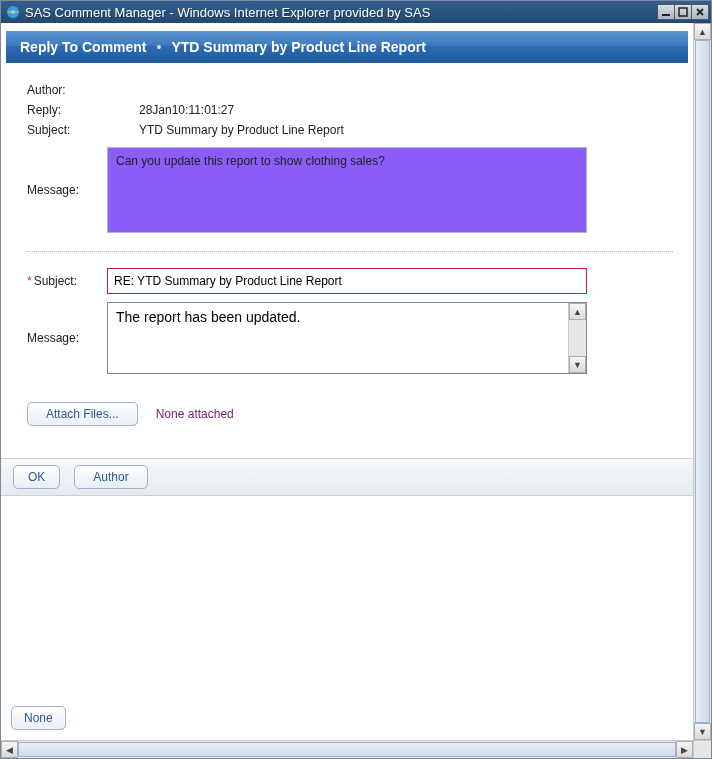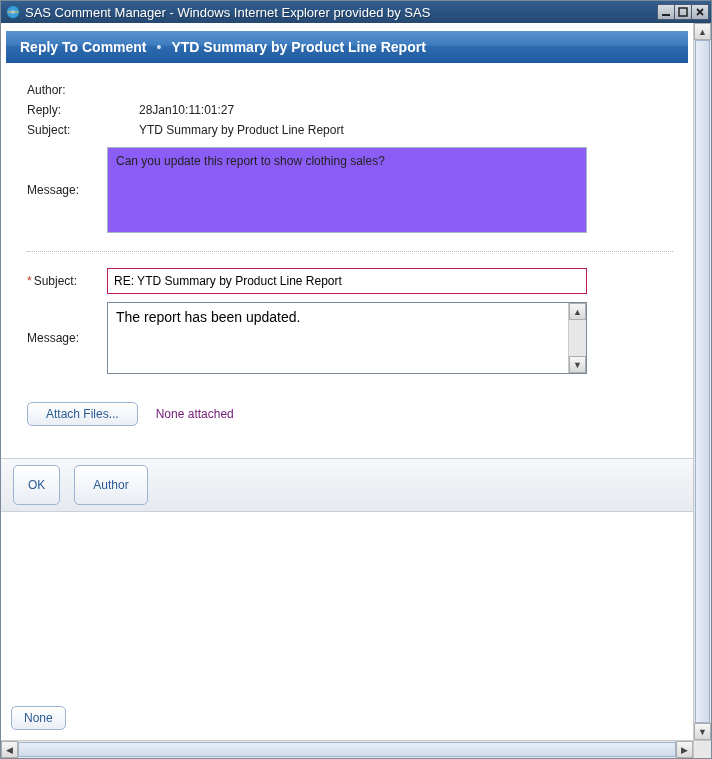--- a/index.html
+++ b/index.html
@@ -363,21 +363,21 @@
         </div>
 
         <div class="attach-row">
           <button class="btn">Attach Files...</button>
           <span class="attach-status">None attached</span>
         </div>
 
       </div>
 
       <div class="action-bar">
-        <button class="btn" style="padding:12px 14px">OK</button>
+        <button class="btn" style="padding:4px 14px">OK</button>
         <button class="btn">Author</button>
       </div>
 
       <div class="spacer"></div>
 
       <div class="done-bar">
         <button class="btn" style="padding:4px 12px">None</button>
       </div>
 
     </div>

